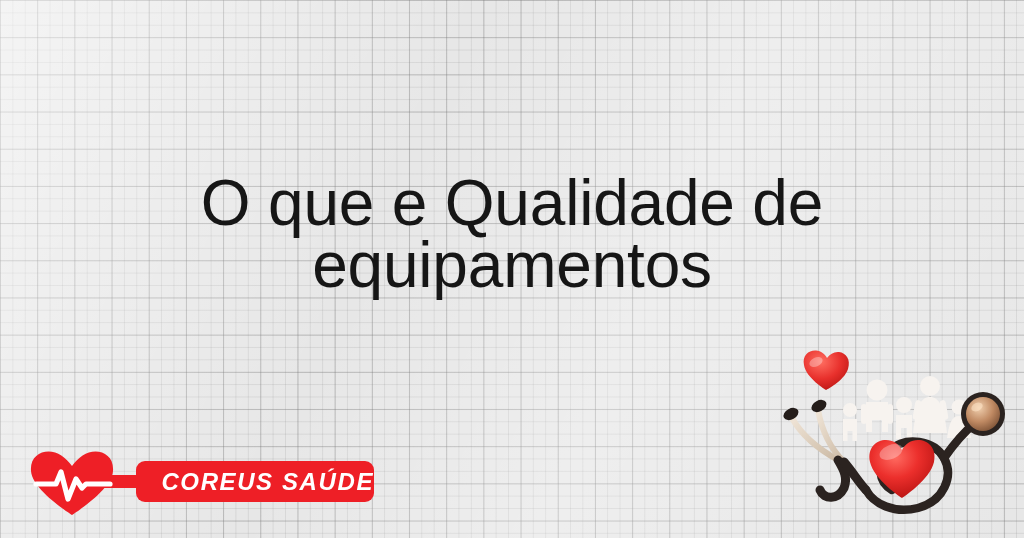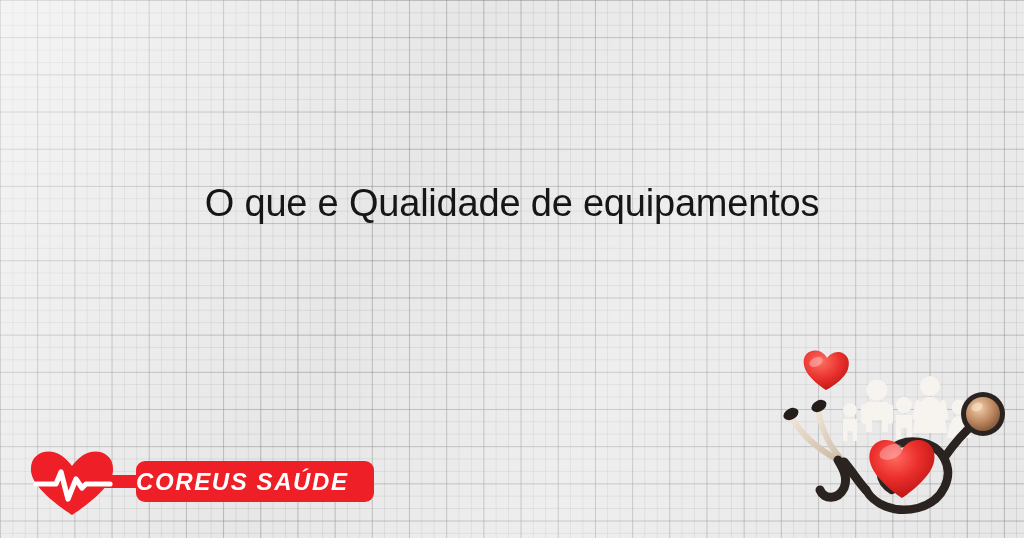--- a/index.html
+++ b/index.html
@@ -50,21 +50,21 @@
 
   
   .headline {
     position: absolute;
     left: 40px;
     top: 172px;
     width: 944px;
     text-align: center;
     color: #161616;
     font-family: "Liberation Sans", sans-serif;
-    font-size: 38px;
+    font-size: 64px;
     font-weight: 400;
     line-height: 62px;
     letter-spacing: -0.2px;
   }
   .headline .l1, .headline .l2 { display: block; }
 
   
   .logo {
     position: absolute;
     left: 28px;
@@ -82,21 +82,21 @@
   .logo-badge {
     position: absolute;
     left: 108px;
     top: 13px;
     width: 238px;
     height: 41px;
     background: #ee1f26;
     border-radius: 9px;
     display: flex;
     align-items: center;
-    justify-content: flex-start;
+    justify-content: flex-end;
   }
   .logo-badge-text {
     color: #ffffff;
     font-family: "Liberation Sans", sans-serif;
     font-weight: bold;
     font-style: italic;
     font-size: 24px;
     letter-spacing: 1.6px;
     white-space: nowrap;
   }

